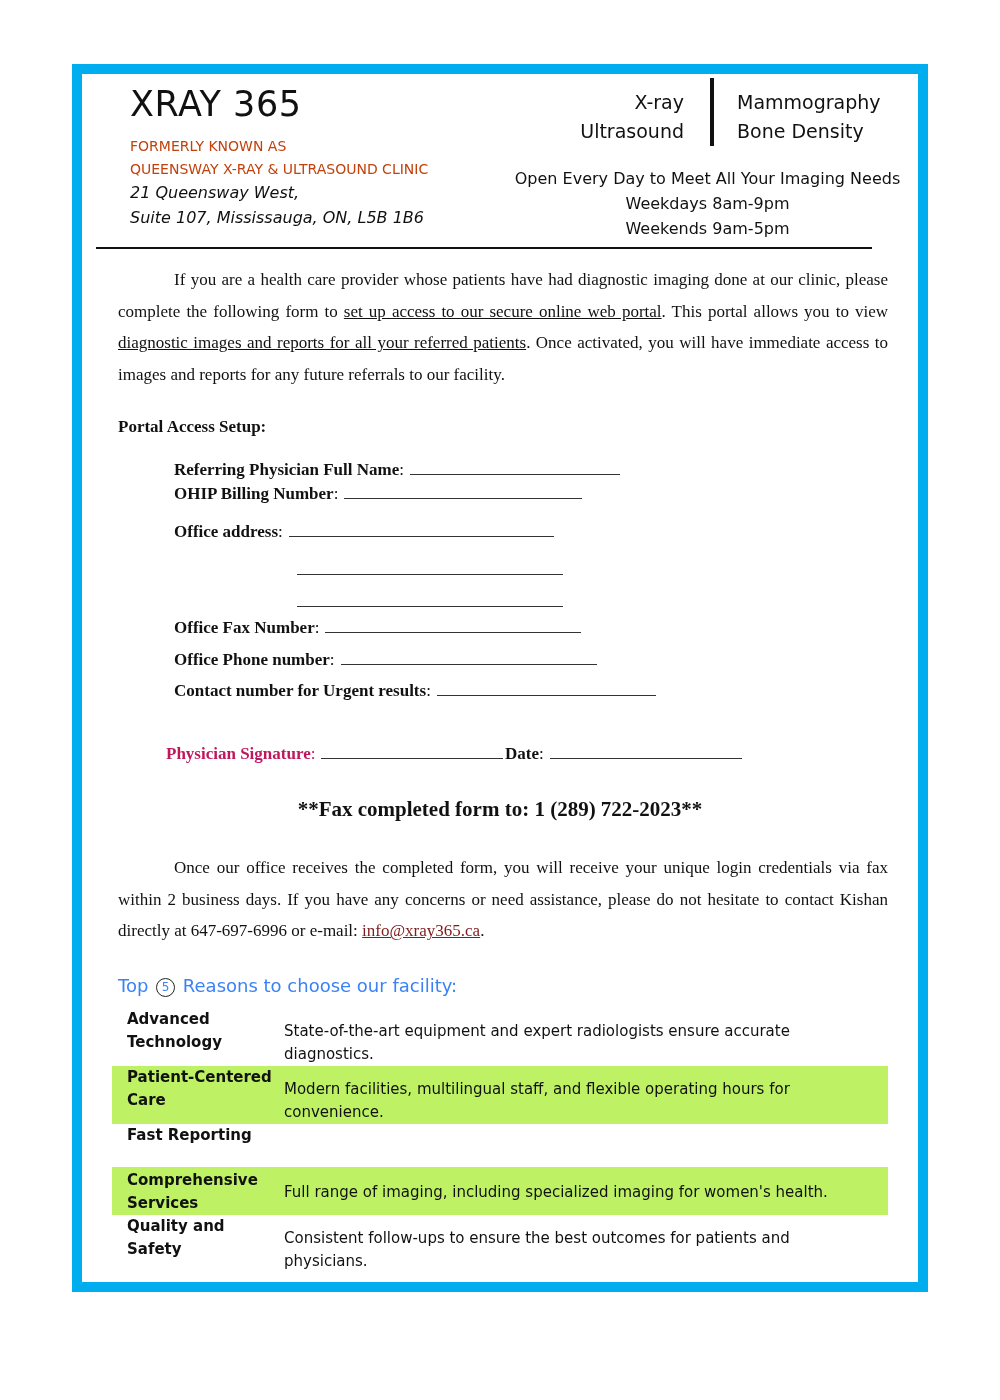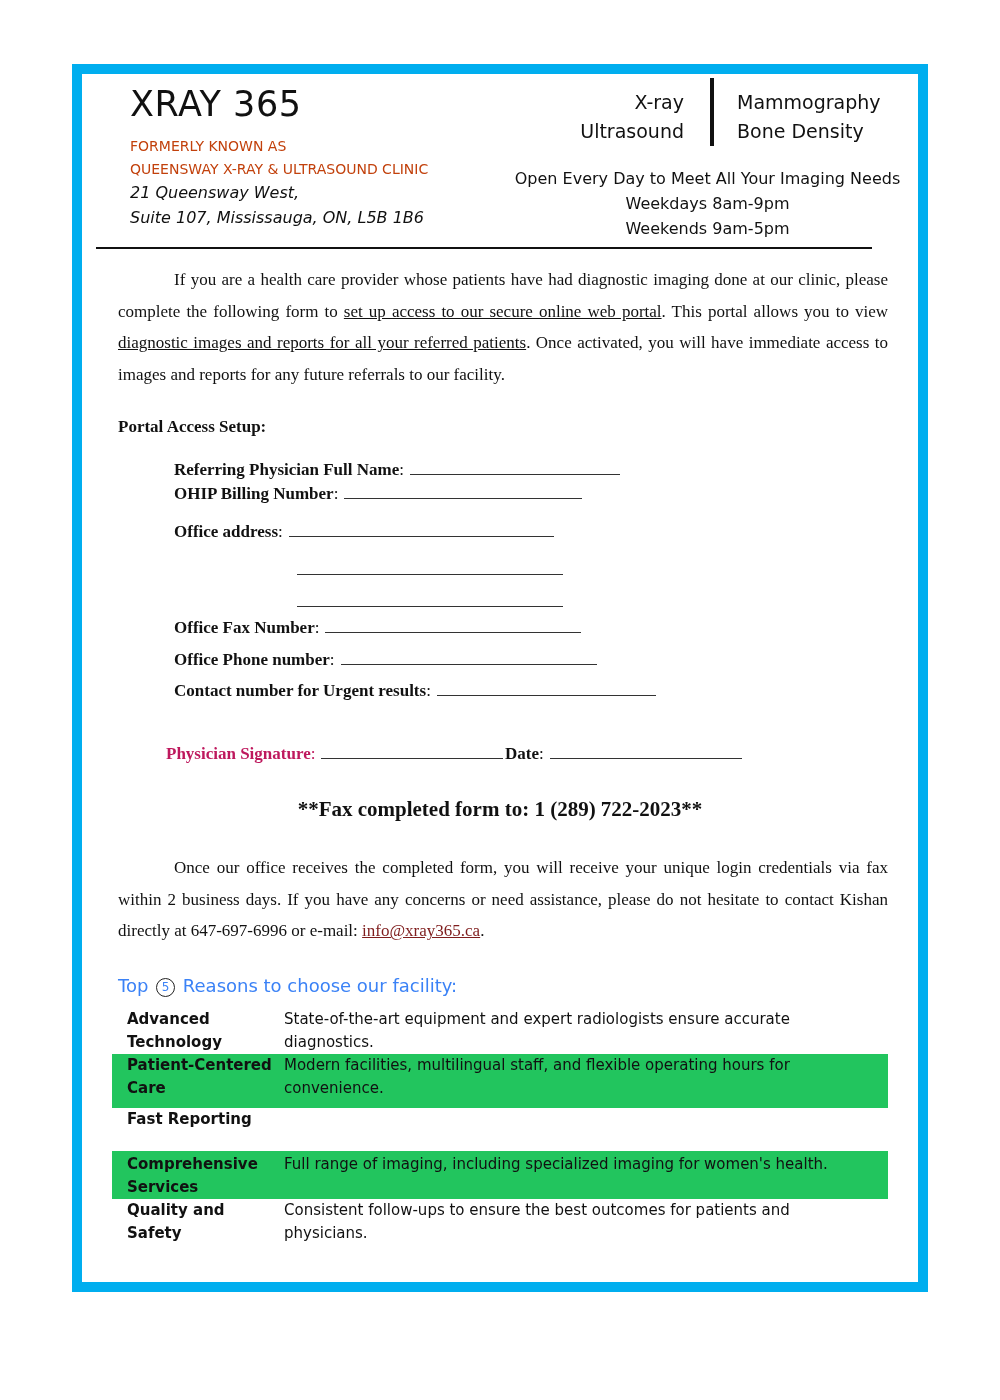--- a/index.html
+++ b/index.html
@@ -44,23 +44,23 @@
   .fax { left:100px; width:800px; top:797px; text-align:center; font-size:21px; font-weight:bold; color:#111; }
 
   .outro { top:852px; }
   .outro a { color:#7f1d1d; text-decoration:underline; }
 
   .reasons-title { left:118px; top:975px; font-size:18px; color:#3b82f6; }
   .circ5 { display:inline-block; width:17px; height:17px; border:1.3px solid #222; border-radius:50%; font-size:12px; line-height:17px; text-align:center; vertical-align:1px; margin:0 2px; }
 
   .rtable { left:112px; top:1008px; width:776px; }
   .rrow { display:flex; font-size:15px; line-height:23px; color:#111; }
-  .rrow.shade { background:#22c55e; }
+  .rrow.shade { background:#bef264; }
   .rkey { width:172px; padding-left:15px; font-weight:bold; box-sizing:border-box; }
-  .rval { flex:1; padding-right:10px; }
+  .rval { flex:1; padding-right:10px;margin-top:12px; }
 </style>
 </head>
 <body>
 
 <div class="frame"></div>
 
 <div class="abs sans brand">XRAY 365</div>
 <div class="abs sans formerly">
   <div>FORMERLY KNOWN AS</div>
   <div>QUEENSWAY X-RAY &amp; ULTRASOUND CLINIC</div>

